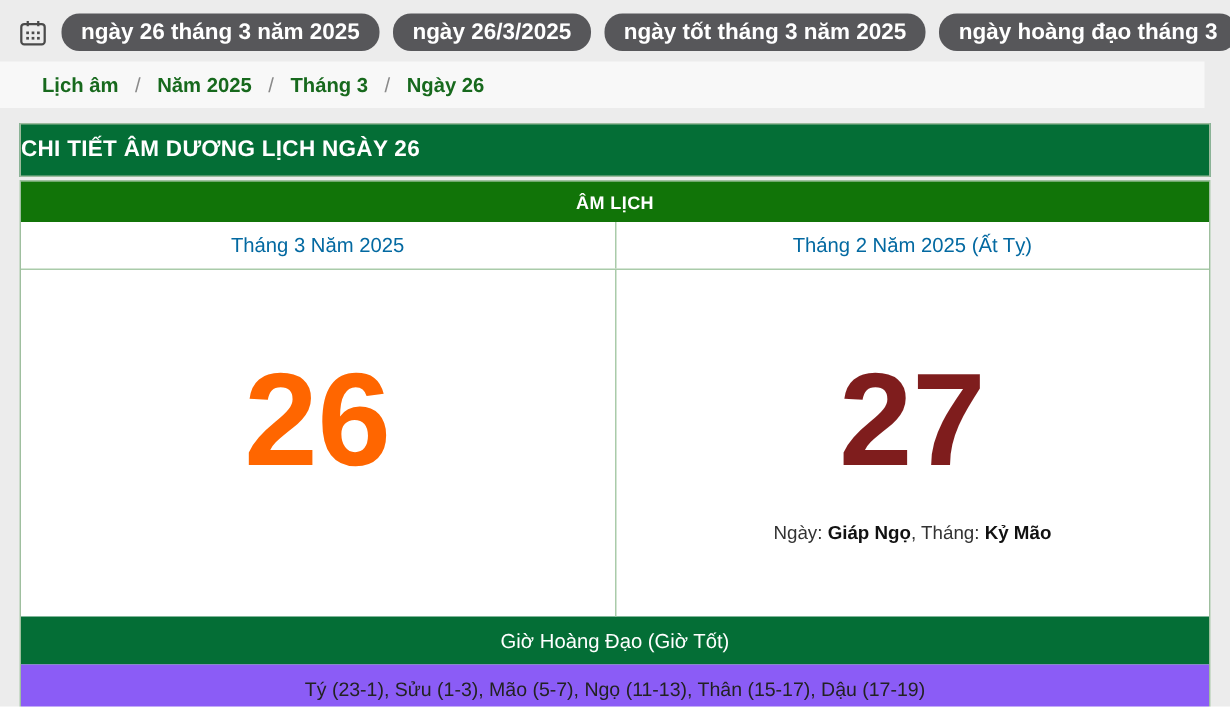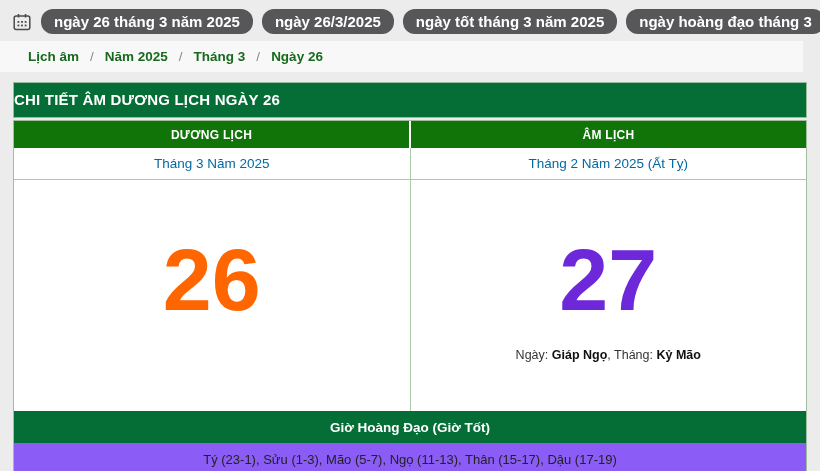--- a/index.html
+++ b/index.html
@@ -40,27 +40,27 @@
     font-size:12px; letter-spacing:.3px; text-align:center; padding:7px 0 6px;
   }
   .row-months { display:flex; border-bottom:1px solid #aacbaa; }
   .cell-month { flex:1; text-align:center; font-size:13.5px; color:#0369a1; padding:8px 0; }
   .cell-month.solar { border-right:1px solid #aacbaa; }
   .row-big { display:flex; height:231px; }
   .col-big { flex:1; display:flex; flex-direction:column; align-items:center; padding-top:56px; box-sizing:border-box; }
   .col-big.solar { border-right:1px solid #aacbaa; }
   .big-num { font-size:88px; font-weight:bold; line-height:1; }
   .big-num.solar { color:#ff6600; }
-  .big-num.lunar { color:#6d28d9; }
+  .big-num.lunar { color:#7f1d1d; }
   .detail-line { font-size:12.5px; color:#333;text-align:center; }
   .detail-line.first { margin-top:24px; }
   .detail-line.second { margin-top:15px; }
   .detail-line b { color:#111; }
   .bar-hoangdao {
-    background:#046e36; color:#fff; font-weight:bold; font-size:13.5px;
+    background:#046e36; color:#fff; font-weight:normal; font-size:13.5px;
     text-align:center; padding:9px 0 8px;
   }
   .row-hours { text-align:center; font-size:13px; color:#222; padding:9px 0 10px; background:#8b5cf6; }
 </style>
 </head>
 <body>
 
 <div class="tags-bar">
   <span class="cal-icon">
     <svg width="20" height="20" viewBox="0 0 20 20">
@@ -91,21 +91,20 @@
   <span class="crumb">Tháng 3</span>
   <span class="sep">/</span>
   <span class="crumb">Ngày 26</span>
 </div>
 
 <div class="card">
   <div class="title-bar">CHI TIẾT ÂM DƯƠNG LỊCH NGÀY 26</div>
 
   <div class="cal-table">
     <div class="row-headers">
-      <div class="cell-header">DƯƠNG LỊCH</div>
       <div class="cell-header">ÂM LỊCH</div>
     </div>
 
     <div class="row-months">
       <div class="cell-month solar">Tháng 3 Năm 2025</div>
       <div class="cell-month">Tháng 2 Năm 2025 (Ất Tỵ)</div>
     </div>
 
     <div class="row-big">
       <div class="col-big solar">

